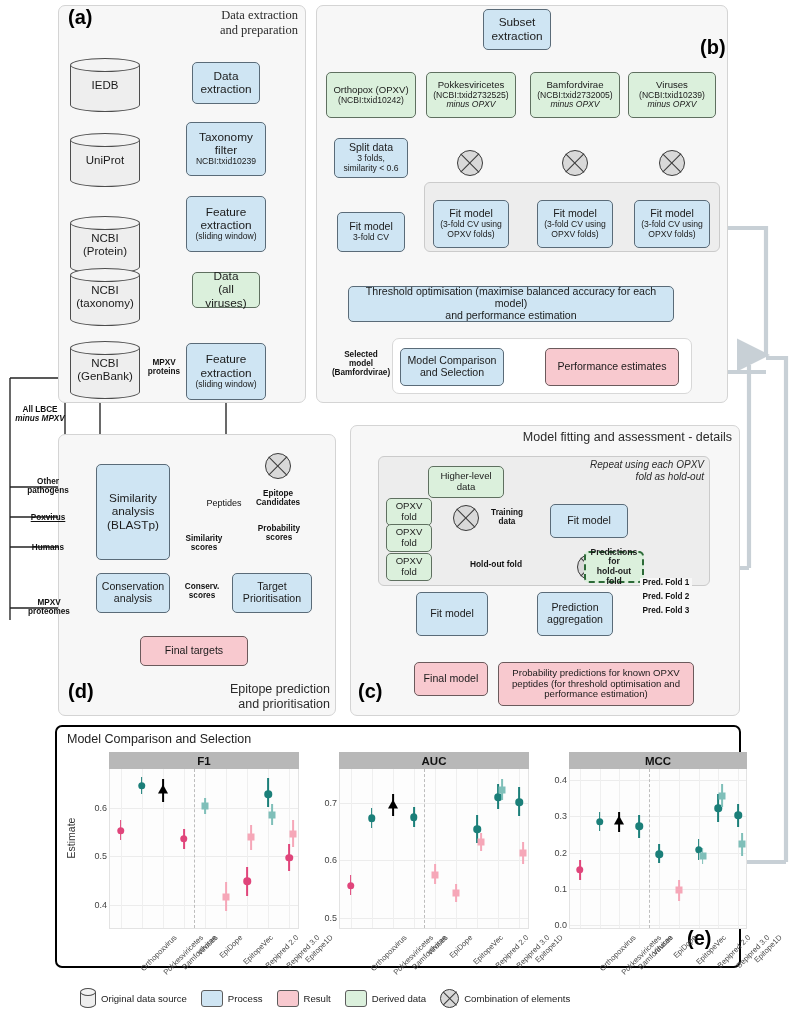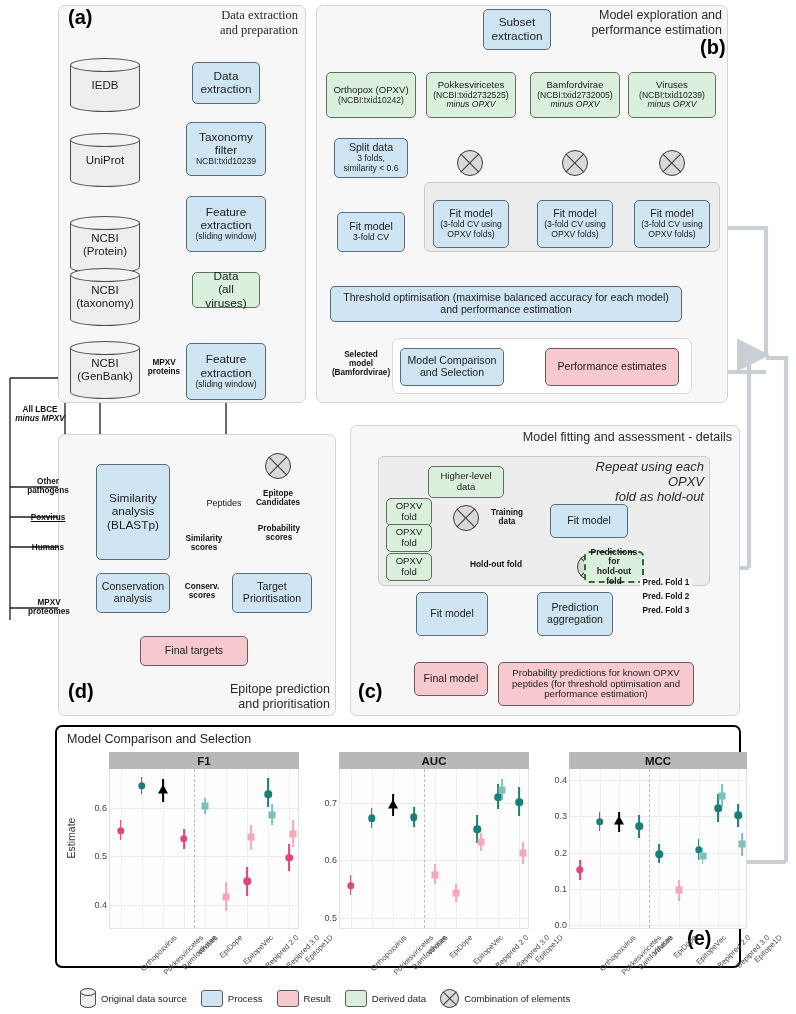--- a/index.html
+++ b/index.html
@@ -375,24 +375,20 @@
 </div>
 <div class="edgelabel" style="left:142px; top:358px; width:44px; white-space:pre-line;">MPXV
 proteins</div>
 <div class="edgelabel" style="left:8px; top:405px; width:64px; text-align:center;">
   <div>All LBCE</div>
   <div class="ital">minus MPXV</div>
 </div>
 
 <div class="panel" style="left:316px; top:5px; width:412px; height:398px;"></div>
 <div class="plabel" style="left:700px; top:36px;">(b)</div>
-<div class="ptitle" style="left:540px; top:8px; width:182px;">
-  <div>Model exploration and</div>
-  <div>performance estimation</div>
-</div>
 
 <div class="node process t12" style="left:483px; top:9px; width:68px; height:41px;">
   <span>Subset</span>
   <span>extraction</span>
 </div>
 
 <div class="node derived t10" style="left:326px; top:72px; width:90px; height:46px;">
   <span>Orthopox (OPXV)</span>
   <span class="t9">(NCBI:txid10242)</span>
 </div>
@@ -437,21 +433,21 @@
 <div class="node process t11" style="left:634px; top:200px; width:76px; height:48px;">
   <span>Fit model</span>
   <span class="t9">(3-fold CV using</span>
   <span class="t9">OPXV folds)</span>
 </div>
 
 <div class="combo" style="left:457px; top:150px;"></div>
 <div class="combo" style="left:562px; top:150px;"></div>
 <div class="combo" style="left:659px; top:150px;"></div>
 
-<div class="node process t11" style="left:330px; top:286px; width:352px; height:36px;">
+<div class="node process t11" style="left:348px; top:286px; width:326px; height:36px;">
   <span>Threshold optimisation (maximise balanced accuracy for each model)</span>
   <span>and performance estimation</span>
 </div>
 
 <div class="panel white" style="left:392px; top:338px; width:300px; height:56px;"></div>
 <div class="node result t11" style="left:545px; top:348px; width:134px; height:38px;">
   <span>Performance estimates</span>
 </div>
 <div class="node process t11" style="left:400px; top:348px; width:104px; height:38px;">
   <span>Model Comparison</span>
@@ -510,21 +506,21 @@
 <div class="edgelabel" style="left:177px; top:534px; width:54px; text-align:center; white-space:pre-line; background:#f7f7f7;">Similarity
 scores</div>
 <div class="edgelabel" style="left:176px; top:582px; width:52px; text-align:center; white-space:pre-line; background:#f7f7f7;">Conserv.
 scores</div>
 
 <div class="panel" style="left:350px; top:425px; width:390px; height:291px;"></div>
 <div class="plabel" style="left:358px; top:680px;">(c)</div>
 <div class="ptitle" style="left:480px; top:430px; width:252px;">Model fitting  and assessment - details</div>
 
 <div class="panel sub" style="left:378px; top:456px; width:332px; height:130px;"></div>
-<div class="ptitle ital" style="left:558px; top:459px; width:146px; font-size:13px;">
+<div class="ptitle ital" style="left:558px; top:459px; width:146px; font-size:10px;">
   <div>Repeat using each OPXV</div>
   <div>fold as hold-out</div>
 </div>
 
 <div class="node derived t10" style="left:428px; top:466px; width:76px; height:32px;">
   <span>Higher-level</span>
   <span>data</span>
 </div>
 <div class="node derived t10" style="left:386px; top:498px; width:46px; height:28px;">
   <span>OPXV</span>

